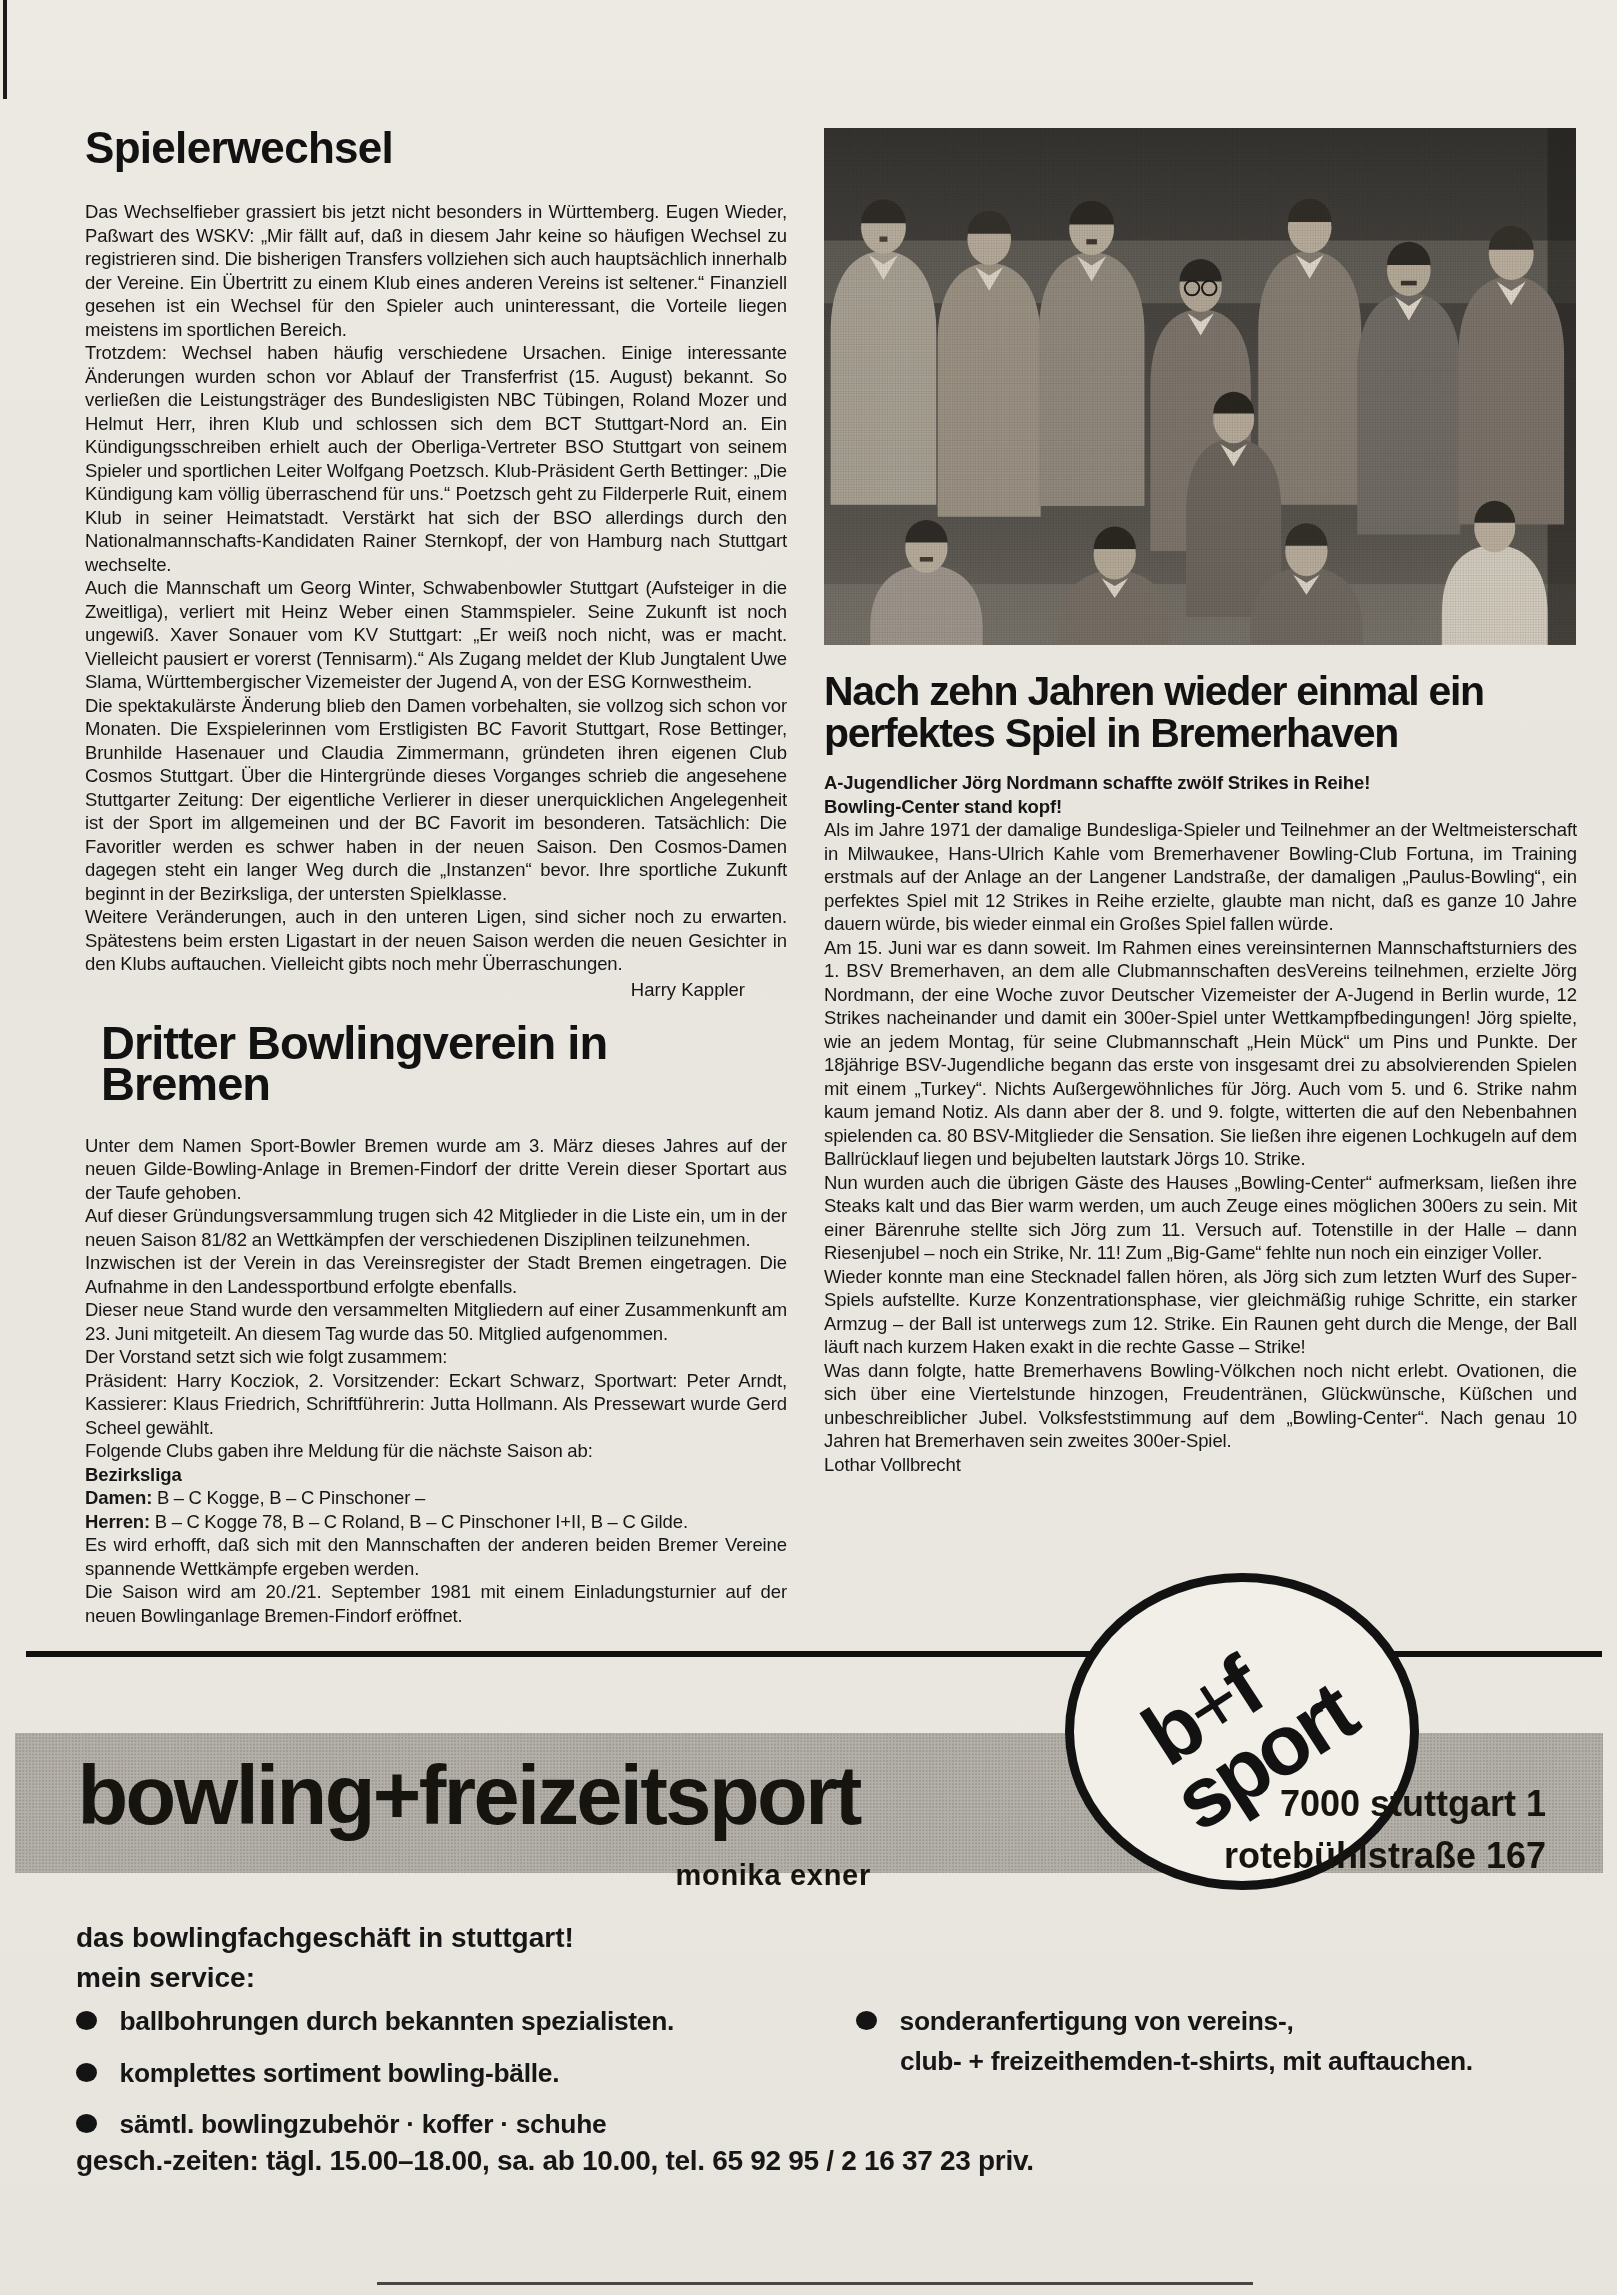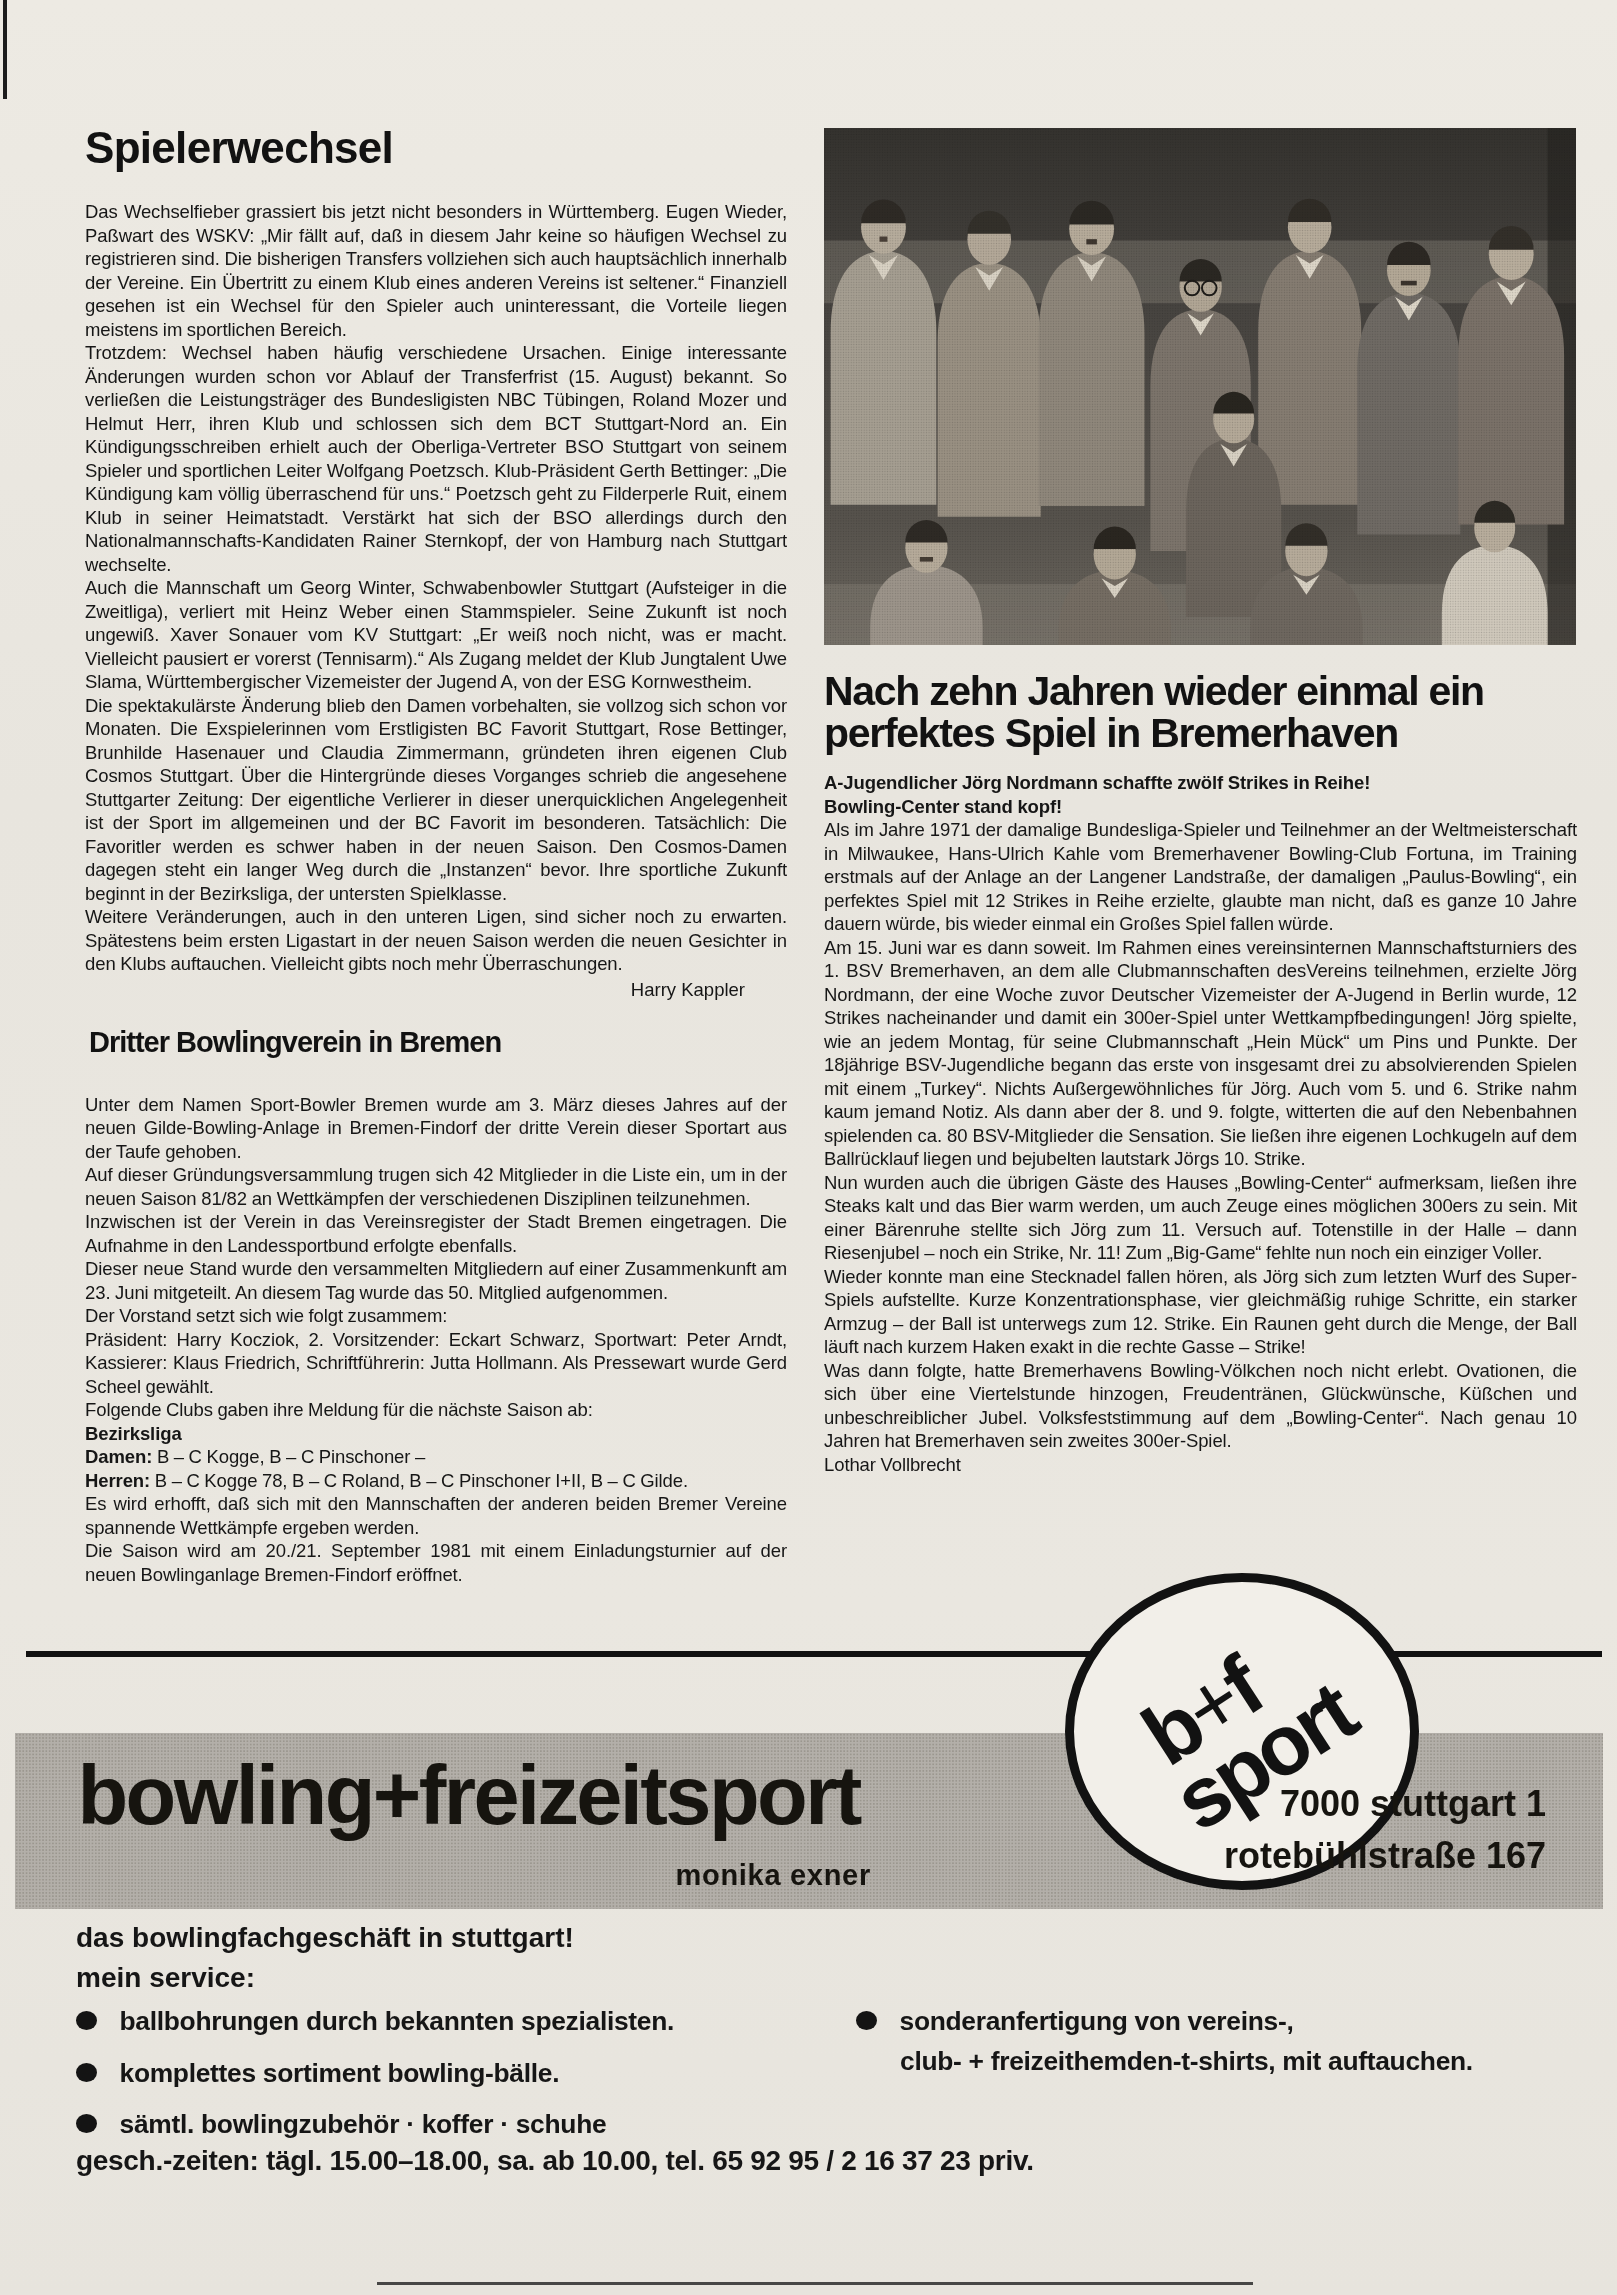--- a/index.html
+++ b/index.html
@@ -6,37 +6,37 @@
   .page{
     position:relative;width:1617px;height:2295px;overflow:hidden;
     background:linear-gradient(180deg,#edeae3 0%,#e8e5de 35%,#eae7e0 70%,#e7e4dd 100%);
     font-family:"Liberation Sans", sans-serif;color:#161616;
   }
   
   .col-left{position:absolute;left:85px;top:126px;width:702px;}
   .col-right{position:absolute;left:824px;top:128px;width:753px;}
   h1,h2{font-weight:bold;color:#121212;}
   .title-left{font-size:44px;line-height:44px;letter-spacing:-0.7px;margin:0 0 30px 0;}
-  .title-left2{font-size:29px;line-height:41px;letter-spacing:-1px;margin:20px 0 30px 4px;}
+  .title-left2{font-size:47px;line-height:41px;letter-spacing:-1px;margin:20px 0 30px 16px;}
   .article p{margin:0;font-size:18.5px;line-height:23.5px;text-align:justify;
              letter-spacing:-0.1px;word-spacing:-0.4px;}
   .byline{text-align:right;padding-right:42px;font-size:18.5px;line-height:25px;margin-top:1.3px;}
   .b{font-weight:bold;}
   
   .photo{position:relative;width:752px;height:517px;background:#3c3935;overflow:hidden;}
   .photo::after{content:"";position:absolute;inset:0;
     background-image:radial-gradient(rgba(15,15,15,.20) 0.7px, transparent 0.9px);
     background-size:2.6px 2.6px;pointer-events:none;}
   
   .headline{font-size:41px;line-height:42px;letter-spacing:-1.3px;font-weight:bold;margin:25px 0 17px 0;}
   .kicker{font-size:20.5px;font-weight:bold;text-align:right;line-height:26.4px;margin:0;}
   .lead{font-size:20.5px;font-weight:bold;line-height:26.4px;margin:0 0 4px 0;}
   
   .ad-rule{position:absolute;left:26.4px;top:1651px;width:1576px;height:6px;background:#111;z-index:1;}
-  .ad-banner{position:absolute;left:14.5px;top:1733px;width:1588px;height:176px;z-index:1;
+  .ad-banner{position:absolute;left:14.5px;top:1733px;width:1588px;height:140px;z-index:1;
     background-color:#b3afa9;
     background-image:radial-gradient(#9b978f 0.7px, transparent 0.9px);
     background-size:3.3px 3.3px;}
   .brand{position:absolute;left:63px;top:14.5px;font-size:83px;font-weight:bold;
          letter-spacing:-2.6px;color:#16140f;white-space:nowrap;}
   .owner{position:absolute;left:661px;top:126px;width:317px;text-align:left;
          font-size:29px;font-weight:bold;letter-spacing:0.7px;color:#16140f;}
   .ad-logo{position:absolute;left:1065px;top:1573px;width:336px;height:299px;z-index:2;
     background:#f2efe9;border:9.3px solid #121212;border-radius:50%;}
   .logo-rot{position:absolute;inset:0;display:flex;flex-direction:column;align-items:center;

